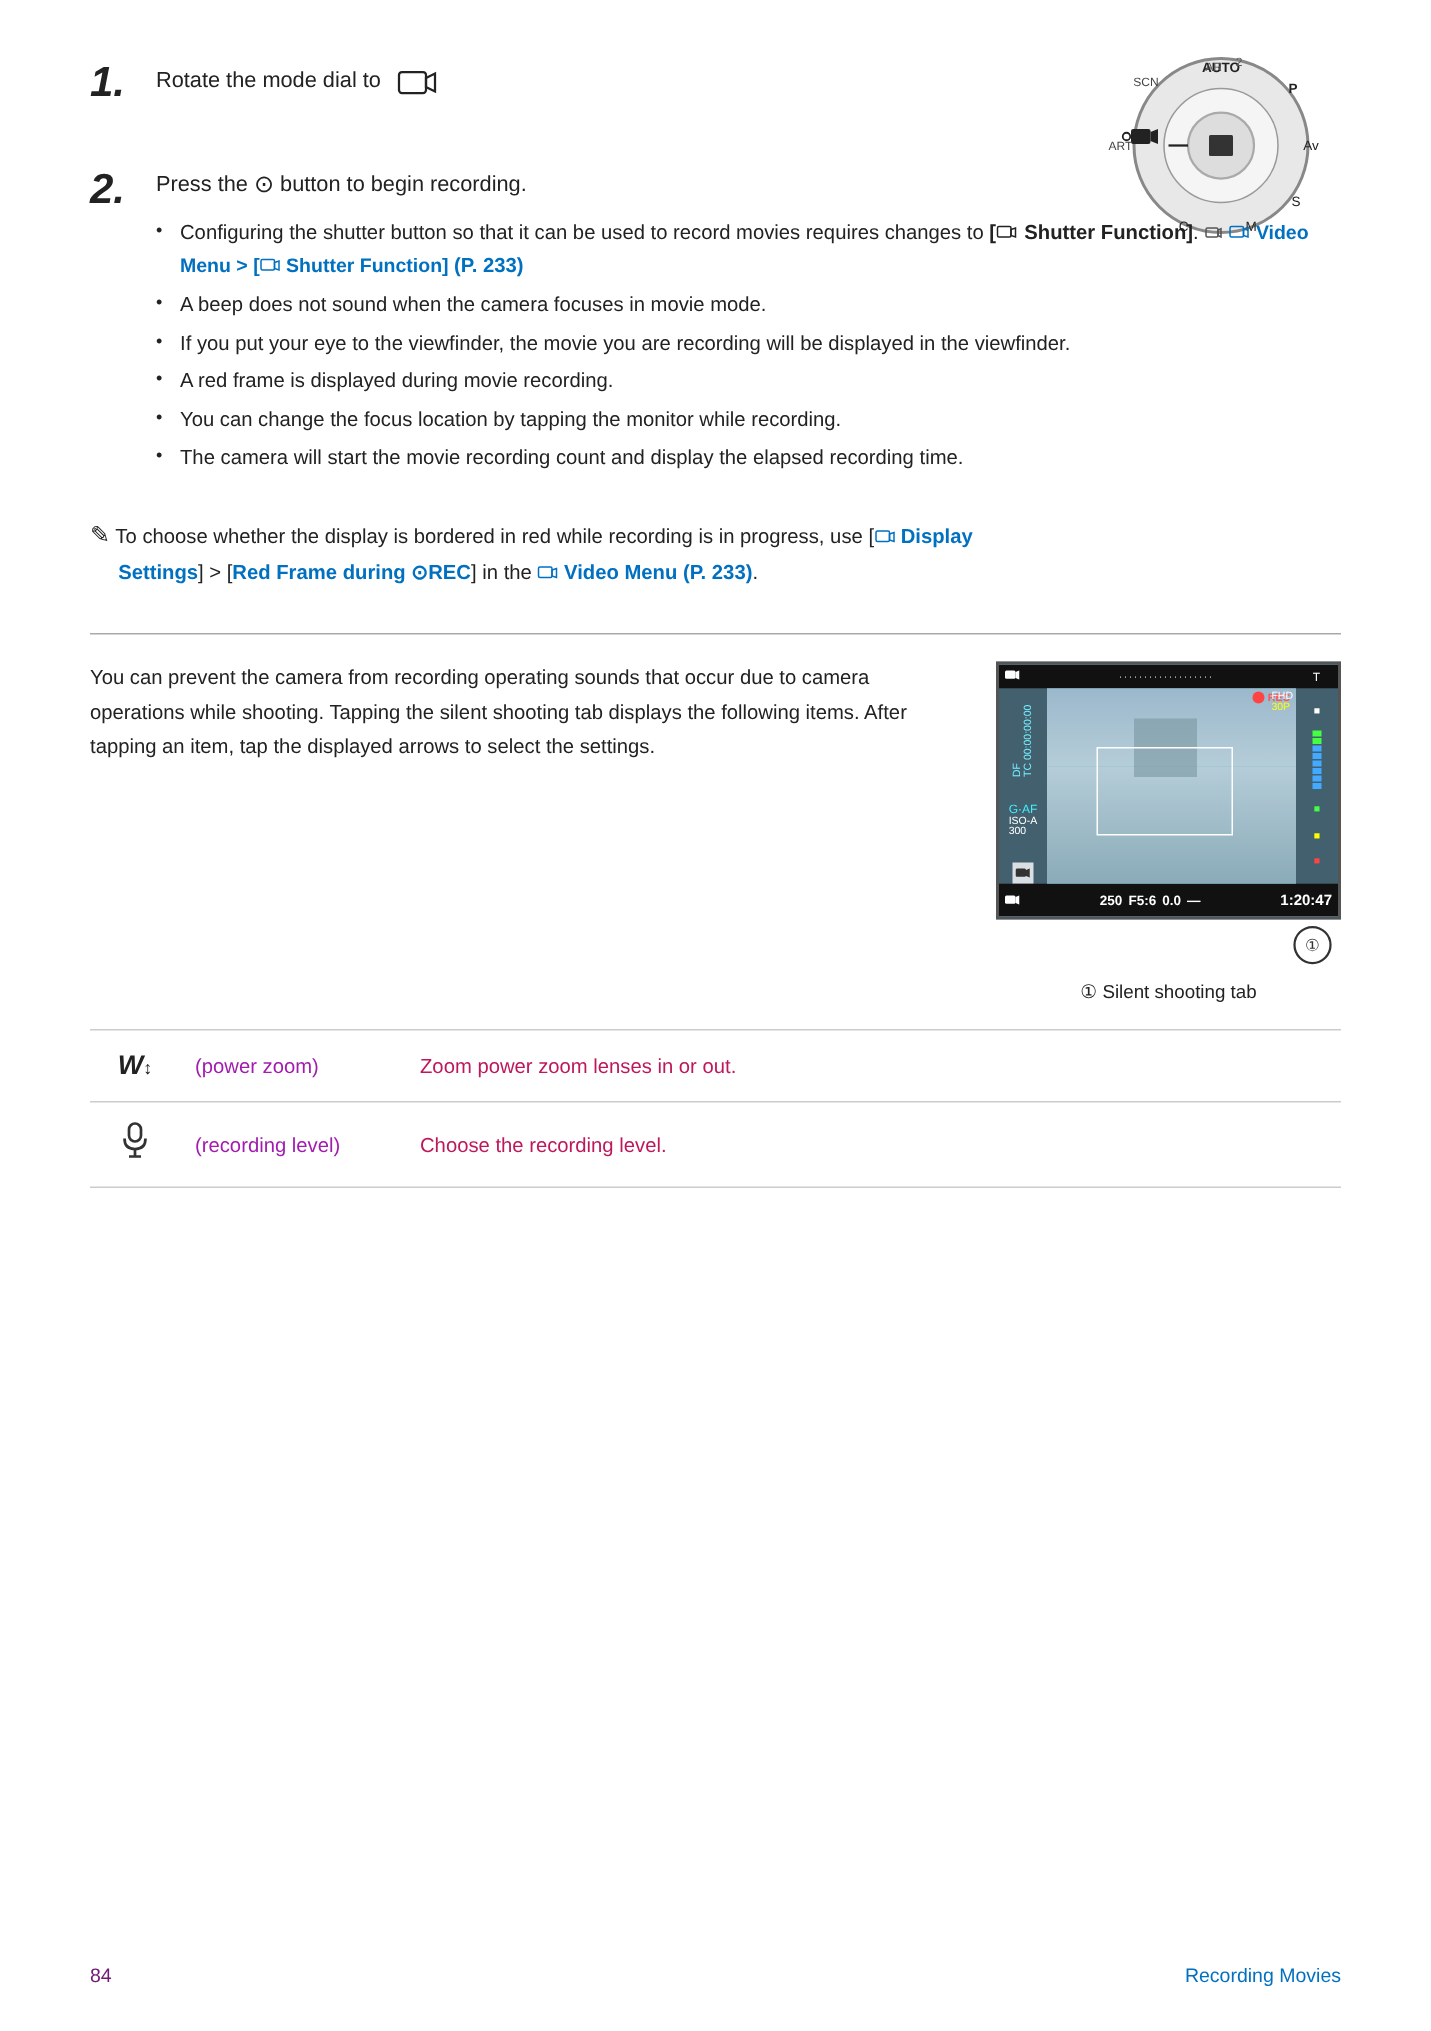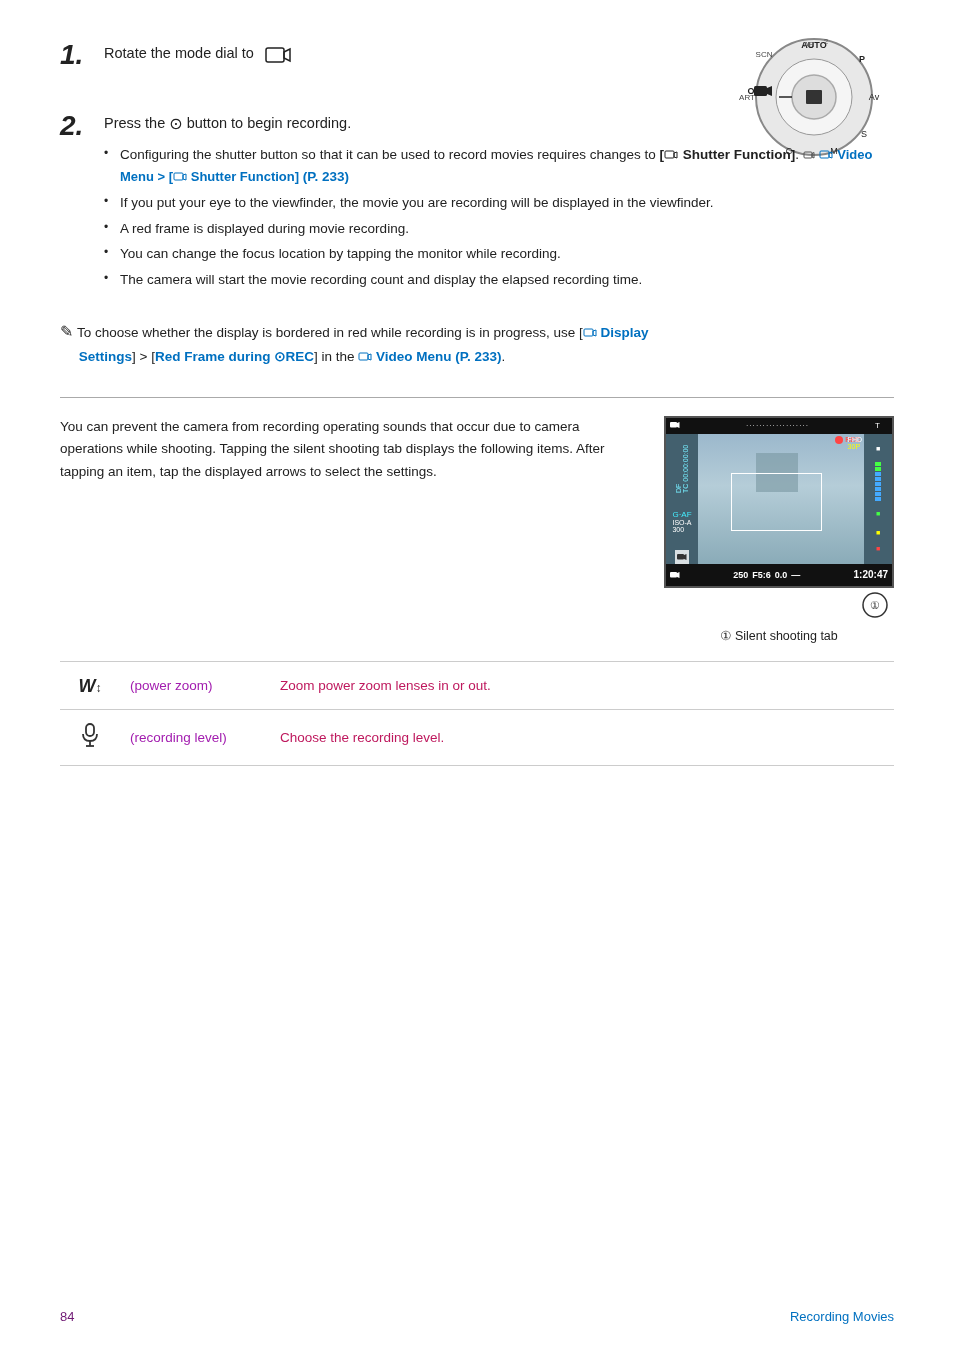--- a/index.html
+++ b/index.html
@@ -433,20 +433,21 @@
               <rect x="1" y="1" width="9" height="7" rx="1" fill="none" stroke="#0070c0" stroke-width="1"></rect>
               <polygon points="10,3 13,2 13,8 10,7" fill="none" stroke="#0070c0" stroke-width="1"></polygon>
             </svg>
           <span class="link-text">Video Menu &gt; [<svg width="14" height="11" viewBox="0 0 14 11" style="vertical-align:middle;">
                 <rect x="1" y="1" width="9" height="7" rx="1" fill="none" stroke="#0070c0" stroke-width="1"></rect>
                 <polygon points="10,3 13,2 13,8 10,7" fill="none" stroke="#0070c0" stroke-width="1"></polygon>
               </svg> <strong>Shutter Function</strong>]</span>
         </span>
         <span class="link-text"> (P. 233)</span>
       </li>
+      <li>A beep does not sound when the camera focuses in movie mode.</li>
       <li>If you put your eye to the viewfinder, the movie you are recording will be displayed in the viewfinder.</li>
       <li>A red frame is displayed during movie recording.</li>
       <li>You can change the focus location by tapping the monitor while recording.</li>
       <li>The camera will start the movie recording count and display the elapsed recording time.</li>
     </ul>
   </div>
 </div>
 
 <div class="tip-block" style="margin-top: 20px;">
   <span style="font-size:16px;">✎</span>

